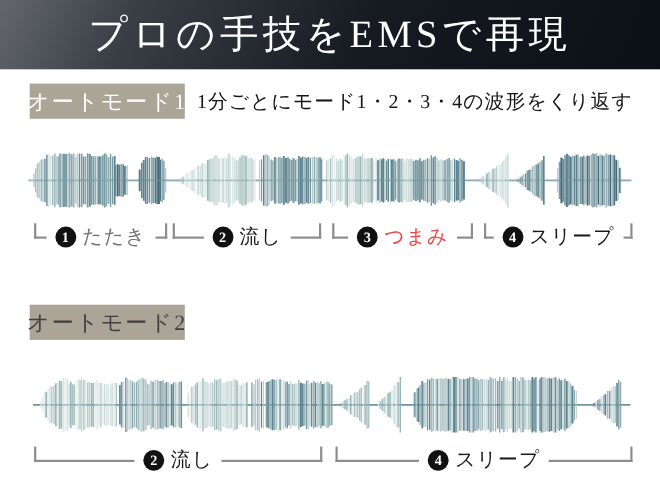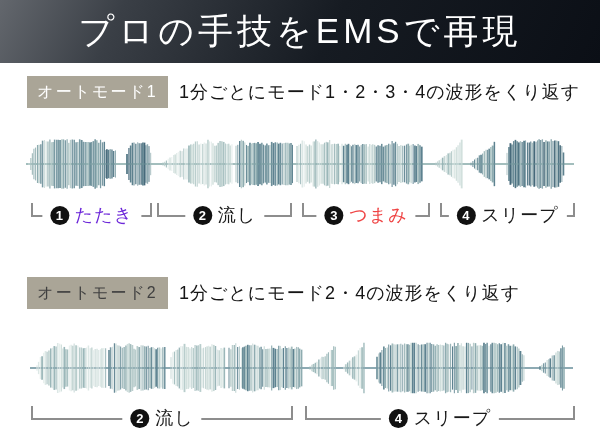--- a/index.html
+++ b/index.html
@@ -1,32 +1,32 @@
 <!DOCTYPE html>
 <html><head>
 <meta charset="utf-8">
 <style>
   html,body{margin:0;padding:0;background:#ffffff;}
   .page{
     position:relative;width:600px;height:448px;background:#ffffff;overflow:hidden;
-    font-family:Liberation Sans, sans-serif;
+    font-family:Liberation Serif, serif;
   }
   
   .banner{
     position:absolute;left:0;top:0;width:600px;height:63px;
     display:flex;align-items:center;justify-content:center;
   }
   .banner h1{
     margin:0;font-size:35px;font-weight:300;letter-spacing:4px;white-space:nowrap;
   }
   
   .badge{
     position:absolute;left:27px;width:141px;height:32px;
     display:flex;align-items:center;justify-content:center;
-    font-size:16px;letter-spacing:2px;white-space:nowrap;
+    font-size:20px;letter-spacing:2px;white-space:nowrap;
   }
   .desc{
     position:absolute;left:179px;height:32px;display:flex;align-items:center;
     font-size:18px;font-weight:500;letter-spacing:1px;color:#151515;white-space:nowrap;
   }
   
   .wave{position:absolute;left:0;width:600px;height:84px;display:block;}
   
   .bracket{position:absolute;height:14px;box-sizing:border-box;}
   .bracket-label{
@@ -353,21 +353,20 @@
         <line x1="558.423310597313" y1="19.19562398366842" x2="558.423310597313" y2="64.80437601633159" stroke="#507584" stroke-width="1.6480223446618765"></line>
         <line x1="560.167523156472" y1="23.23436773974441" x2="560.167523156472" y2="60.765632260255586" stroke="#46697a" stroke-width="1.5231997965369373"></line>
         <line x1="561.8608537403378" y1="24.018981117979465" x2="561.8608537403378" y2="59.981018882020535" stroke="#91acb2" stroke-width="1.0862594778649508"></line>
         <line x1="563.4766359305825" y1="30.47211091196756" x2="563.4766359305825" y2="53.52788908803244" stroke="#5d818e" stroke-width="1.6178130804095416"></line>
       </g>
       <line x1="26" y1="42" x2="574" y2="42" stroke="#8aacab" stroke-width="1.4" stroke-opacity="0.35"></line>
     </svg>
   <div id="brackets-0"></div>
 
   <div class="badge" style="top: 277px; background: rgb(170, 165, 151); color: #404040;">オートモード2</div>
-  <div class="desc" style="top:277px">1分ごとにモード2・4の波形をくり返す</div>
   <svg class="wave" style="top:326px" id="wave-1" viewBox="0 0 600 84" width="600" height="84">
       <line x1="30" y1="42" x2="573" y2="42" stroke="#6f929e" stroke-width="1.6" stroke-opacity="0.95"></line>
       <g>
         <line x1="37" y1="39.35827907294892" x2="37" y2="44.64172092705108" stroke="#e7efed" stroke-width="1.5321120406500994"></line>
         <line x1="38.60078953923192" y1="35.8697803417279" x2="38.60078953923192" y2="48.1302196582721" stroke="#dde8e6" stroke-width="1.4120620620436966"></line>
         <line x1="40.532040856564414" y1="30.90756205098734" x2="40.532040856564414" y2="53.09243794901266" stroke="#e7efed" stroke-width="1.6086853836663066"></line>
         <line x1="42.083494610022754" y1="30.245707899390286" x2="42.083494610022754" y2="53.75429210060972" stroke="#9bb7b9" stroke-width="1.7394528699573129"></line>
         <line x1="43.76933694294887" y1="26.860891006002458" x2="43.76933694294887" y2="57.13910899399754" stroke="#e7efed" stroke-width="1.352374348649755"></line>
         <line x1="45.54849128821399" y1="25.071514449146857" x2="45.54849128821399" y2="58.92848555085314" stroke="#dde8e6" stroke-width="1.7459391279611736"></line>
         <line x1="47.11088462342741" y1="25.703843156237003" x2="47.11088462342741" y2="58.296156843763" stroke="#a9c2c2" stroke-width="1.0571944241877644"></line>
@@ -659,21 +658,21 @@
         <line x1="562.4527518992965" y1="19.50760504837354" x2="562.4527518992965" y2="64.49239495162647" stroke="#7b9ba4" stroke-width="1.053617669828236"></line>
         <line x1="563.9968323332979" y1="21.144857468820558" x2="563.9968323332979" y2="62.85514253117944" stroke="#8eacb0" stroke-width="1.5484013344161212"></line>
       </g>
       <line x1="30" y1="42" x2="573" y2="42" stroke="#6f929e" stroke-width="1.4" stroke-opacity="0.35"></line>
     </svg>
   <div id="brackets-1"></div>
 
 <div class="bracket" style="left: 31px; width: 121px; top: 203px; border-left: 2px solid rgb(141, 141, 141); border-right: 2px solid rgb(141, 141, 141); border-bottom: 2px solid rgb(141, 141, 141);">
       <span class="bracket-label">
         <span class="num" style="background: rgb(17, 17, 17); color: rgb(255, 255, 255);">1</span>
-        <span class="blabel" style="color: #6d28d9;">たたき</span>
+        <span class="blabel" style="color: #737373;">たたき</span>
       </span>
     </div>
     <div class="bracket" style="left: 157px; width: 135px; top: 203px; border-left: 2px solid rgb(141, 141, 141); border-right: 2px solid rgb(141, 141, 141); border-bottom: 2px solid rgb(141, 141, 141);">
       <span class="bracket-label">
         <span class="num" style="background: rgb(17, 17, 17); color: rgb(255, 255, 255);">2</span>
         <span class="blabel" style="color: rgb(26, 26, 26);">流し</span>
       </span>
     </div>
     <div class="bracket" style="left: 302px; width: 128px; top: 203px; border-left: 2px solid rgb(141, 141, 141); border-right: 2px solid rgb(141, 141, 141); border-bottom: 2px solid rgb(141, 141, 141);">
       <span class="bracket-label">

